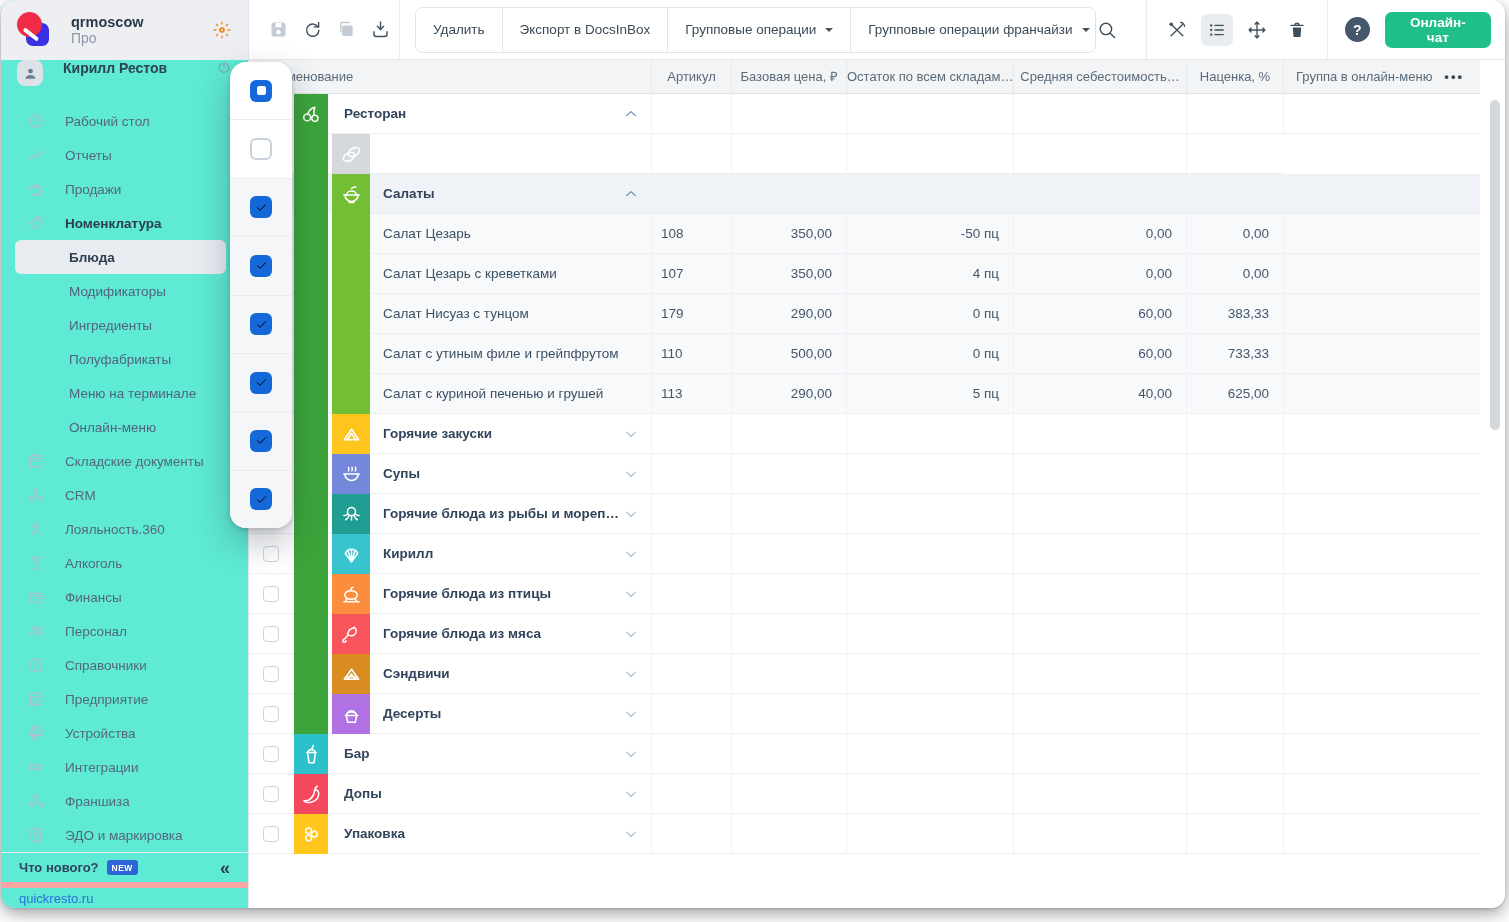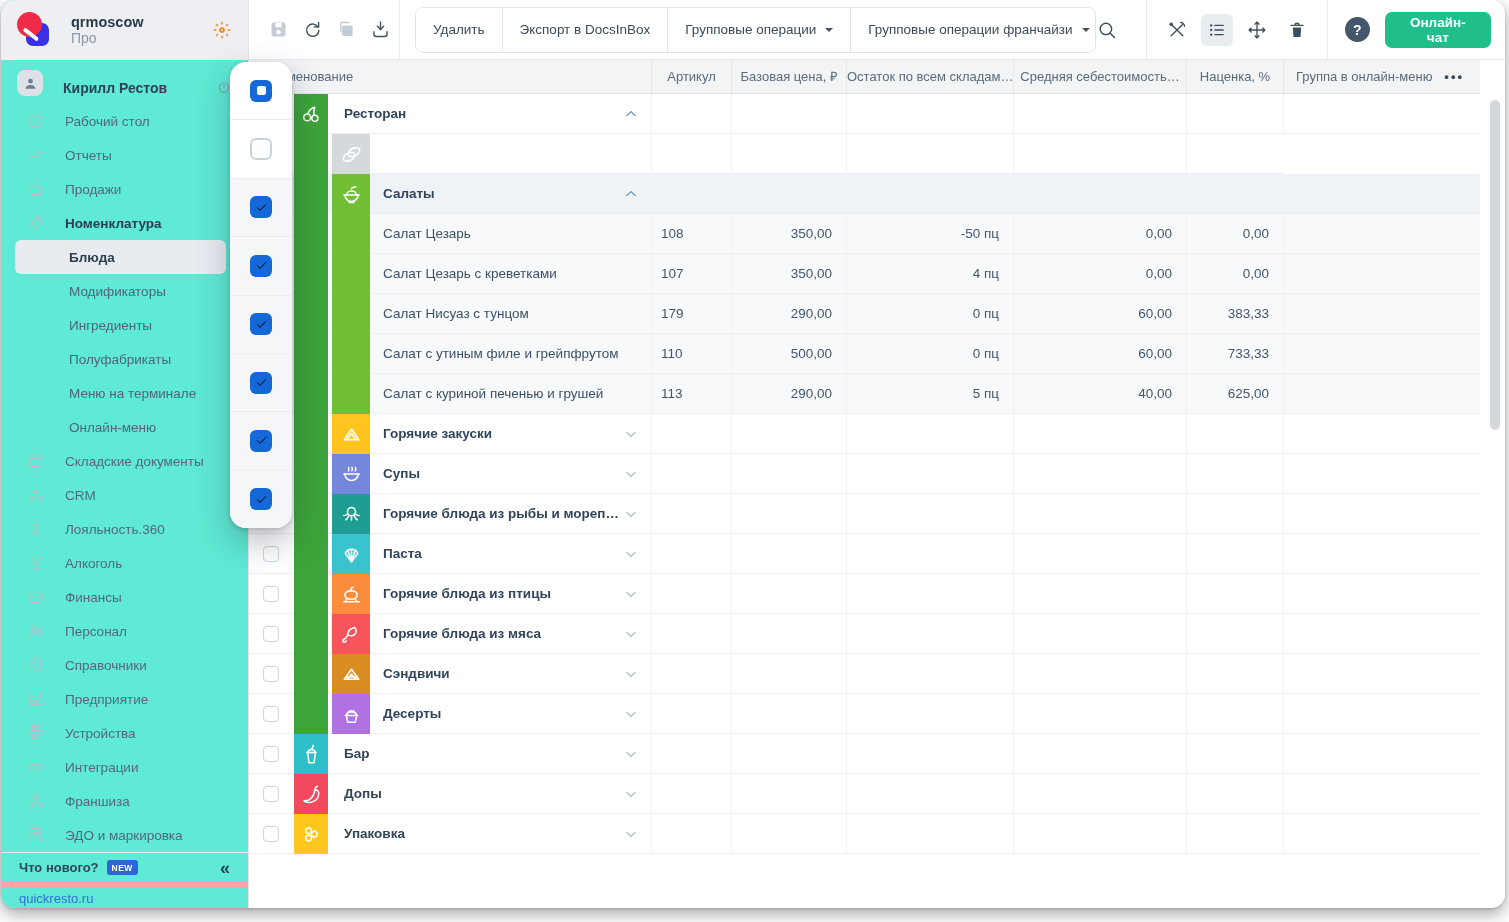--- a/index.html
+++ b/index.html
@@ -13,21 +13,21 @@
     display:flex;flex-direction:column;}
   .brand{height:60px;flex:none;background:#edeff3;display:flex;align-items:center;padding:0 16px;}
   .logo{position:relative;width:36px;height:38px;flex:none;}
   .logo-square{position:absolute;left:9px;top:12px;width:23px;height:23px;border-radius:7px;background:#3a31e4;}
   .logo-circle{position:absolute;left:0;top:1px;width:25px;height:25px;border-radius:50%;background:#ef2b47;}
   .logo-slash{position:absolute;left:7px;top:16px;width:18px;height:3.5px;background:#fff;border-radius:2px;transform:rotate(38deg);transform-origin:left center;}
   .brand-text{margin-left:18px;line-height:1.15;}
   .brand-name{font-size:14.5px;font-weight:700;color:#2b3a48;}
   .brand-plan{font-size:14px;color:#8a97a5;}
   .sun{margin-left:auto;width:20px;height:20px;color:#f0861e;}
-  .user{height:36px;flex:none;display:flex;align-items:flex-end;padding:0 16px;cursor:pointer;}
+  .user{height:36px;flex:none;display:flex;align-items:flex-start;padding:0 16px;cursor:pointer;}
   .avatar{width:26px;height:26px;border-radius:8px;background:#dde2e8;color:#6e7d8c;
     display:flex;align-items:center;justify-content:center;flex:none;}
   .avatar svg{width:17px;height:17px;}
   .user-name{margin-left:20px;font-size:14px;font-weight:600;color:#2e4356;}
   .power{margin-left:auto;width:16px;height:16px;color:#8d9aa8;}
   .nav{flex:1;padding-top:8px;overflow:hidden;}
   .nav-item{height:34px;display:flex;align-items:center;padding-left:26px;cursor:pointer;}
   .nav-ic{width:18px;height:18px;margin-right:20px;color:#b3bfca;flex:none;}
   .nav-label{font-size:13.5px;color:#54687c;white-space:nowrap;}
   .nav-item.active .nav-label{color:#2c3e50;font-weight:700;}
@@ -630,21 +630,21 @@
               </span></div>
             <div class="c sku"></div>
             <div class="c num"></div>
             <div class="c num"></div>
             <div class="c num"></div>
             <div class="c num"></div>
             <div class="c grp-cell"></div>
             <div class="c fill"></div>
           </div>
           <div class="t-row grp">
-            <div class="c name pad2"><span class="row-cb"></span><span class="nm">Паста</span><span class="chev down">
+            <div class="c name pad2"><span class="row-cb"></span><span class="nm">Кирилл</span><span class="chev down">
                 <svg viewBox="0 0 24 24">
                   <g class="st" stroke-width="2">
                     <path d="M5.5 9.5 L12 15.7 l6.5 -6.2"></path>
                   </g>
                 </svg>
               </span></div>
             <div class="c sku"></div>
             <div class="c num"></div>
             <div class="c num"></div>
             <div class="c num"></div>

